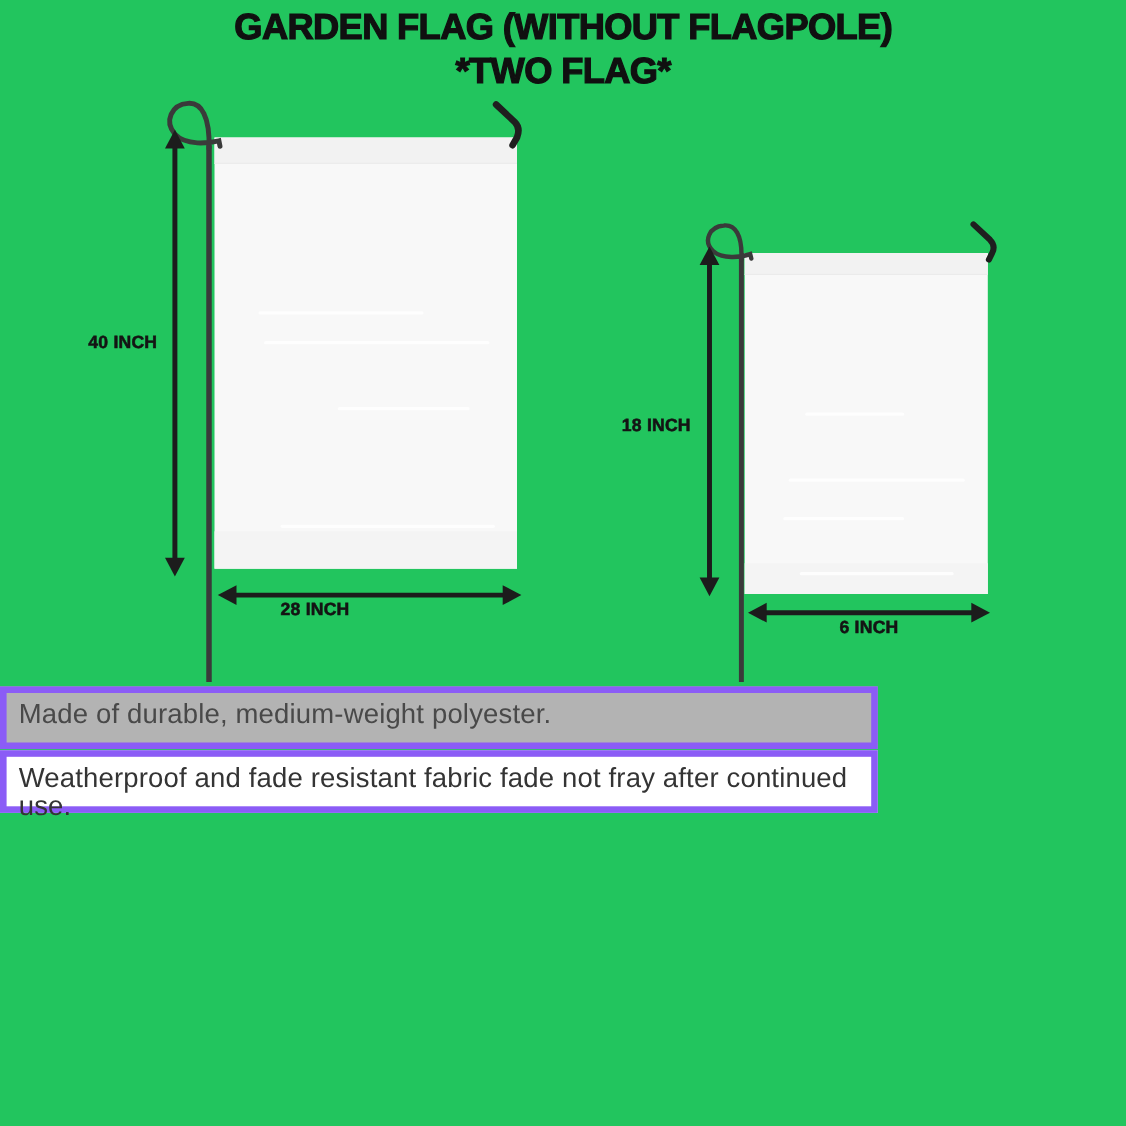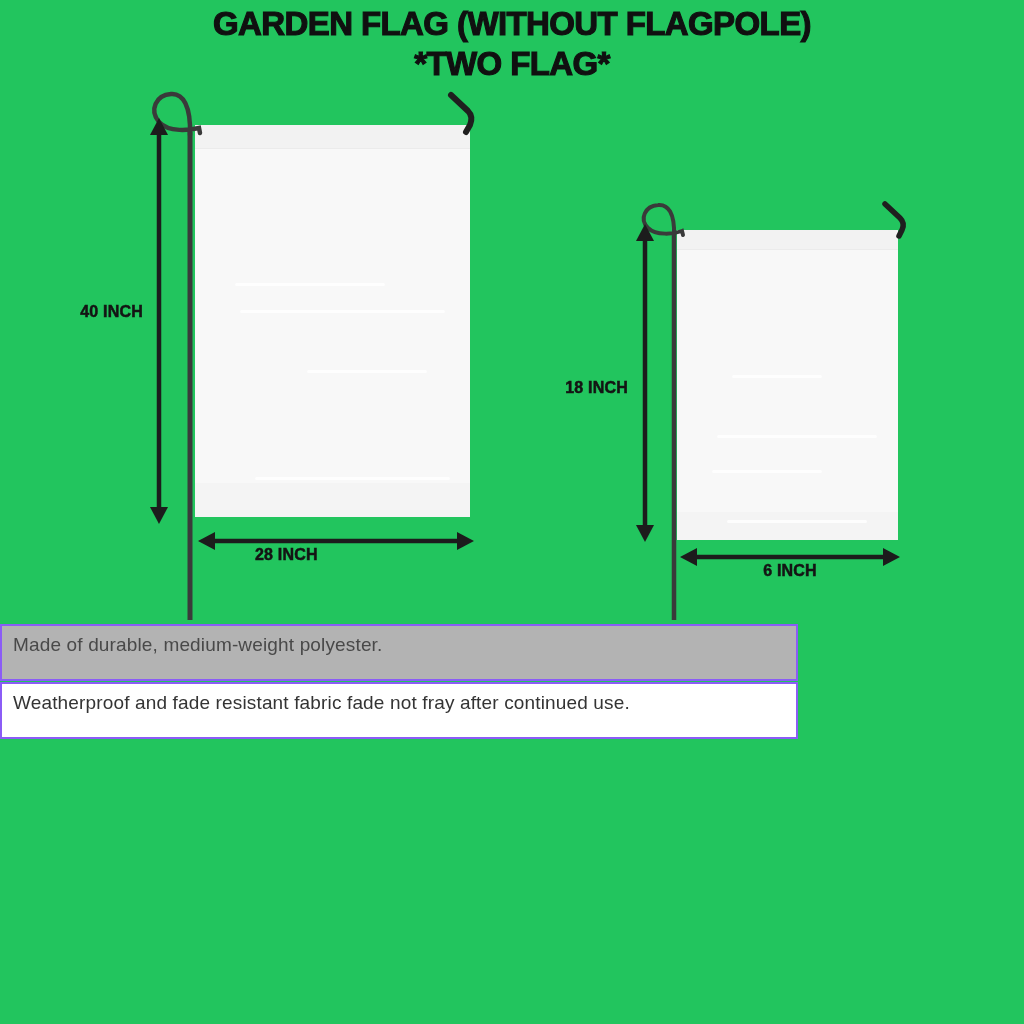--- a/index.html
+++ b/index.html
@@ -74,24 +74,24 @@
 
   
   .features {
     position:absolute;
     left:0; top:624px;
     width:798px;
   }
   .feature-row {
     width:100%;
     height:57px;
-    border:2px solid #8b5cf6;
+    border:6px solid #8b5cf6;
     margin-bottom:1px;
     padding:6px 12px 0 11px;
-    font-size:19px;
+    font-size:25px;
     letter-spacing:0.15px;
     line-height:26px;
   }
   .row-gray  { background:#b3b3b3; color:#494949; }
   .row-white { background:#ffffff; color:#343434; }
 </style>
 </head>
 <body>
 
 <div class="canvas">

